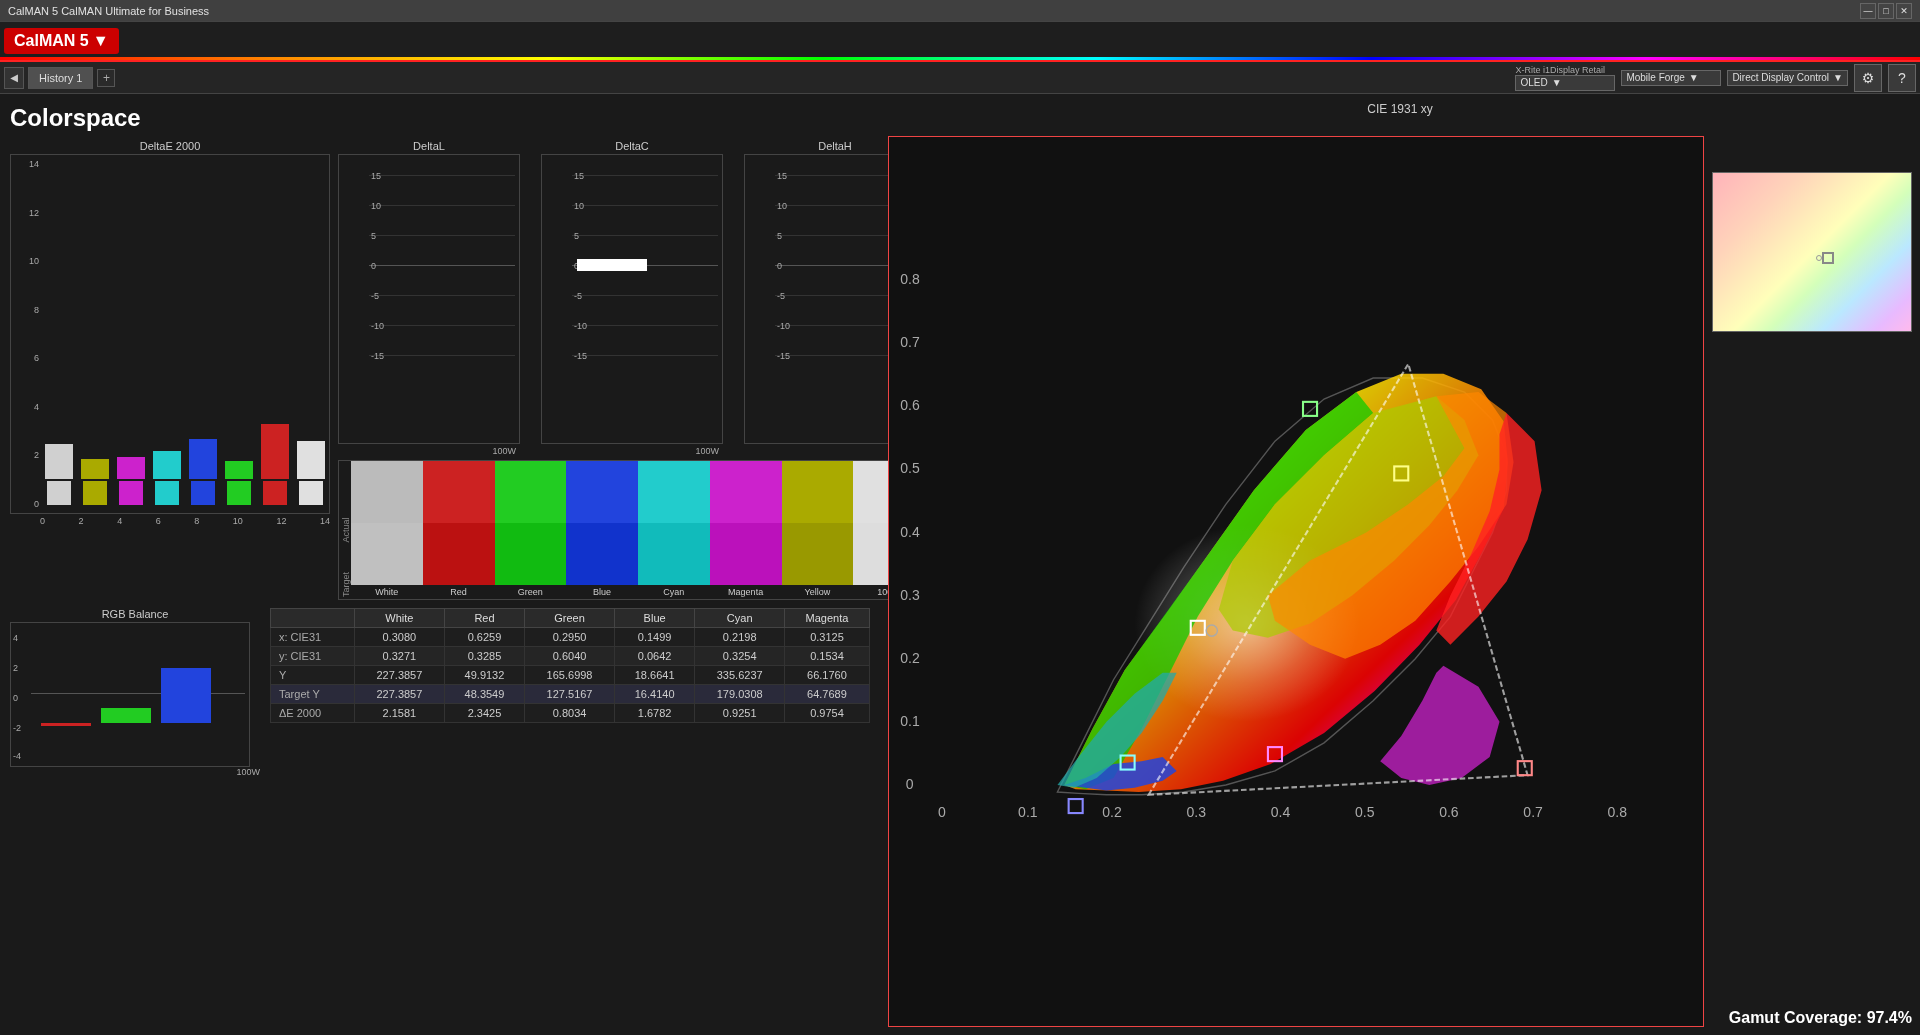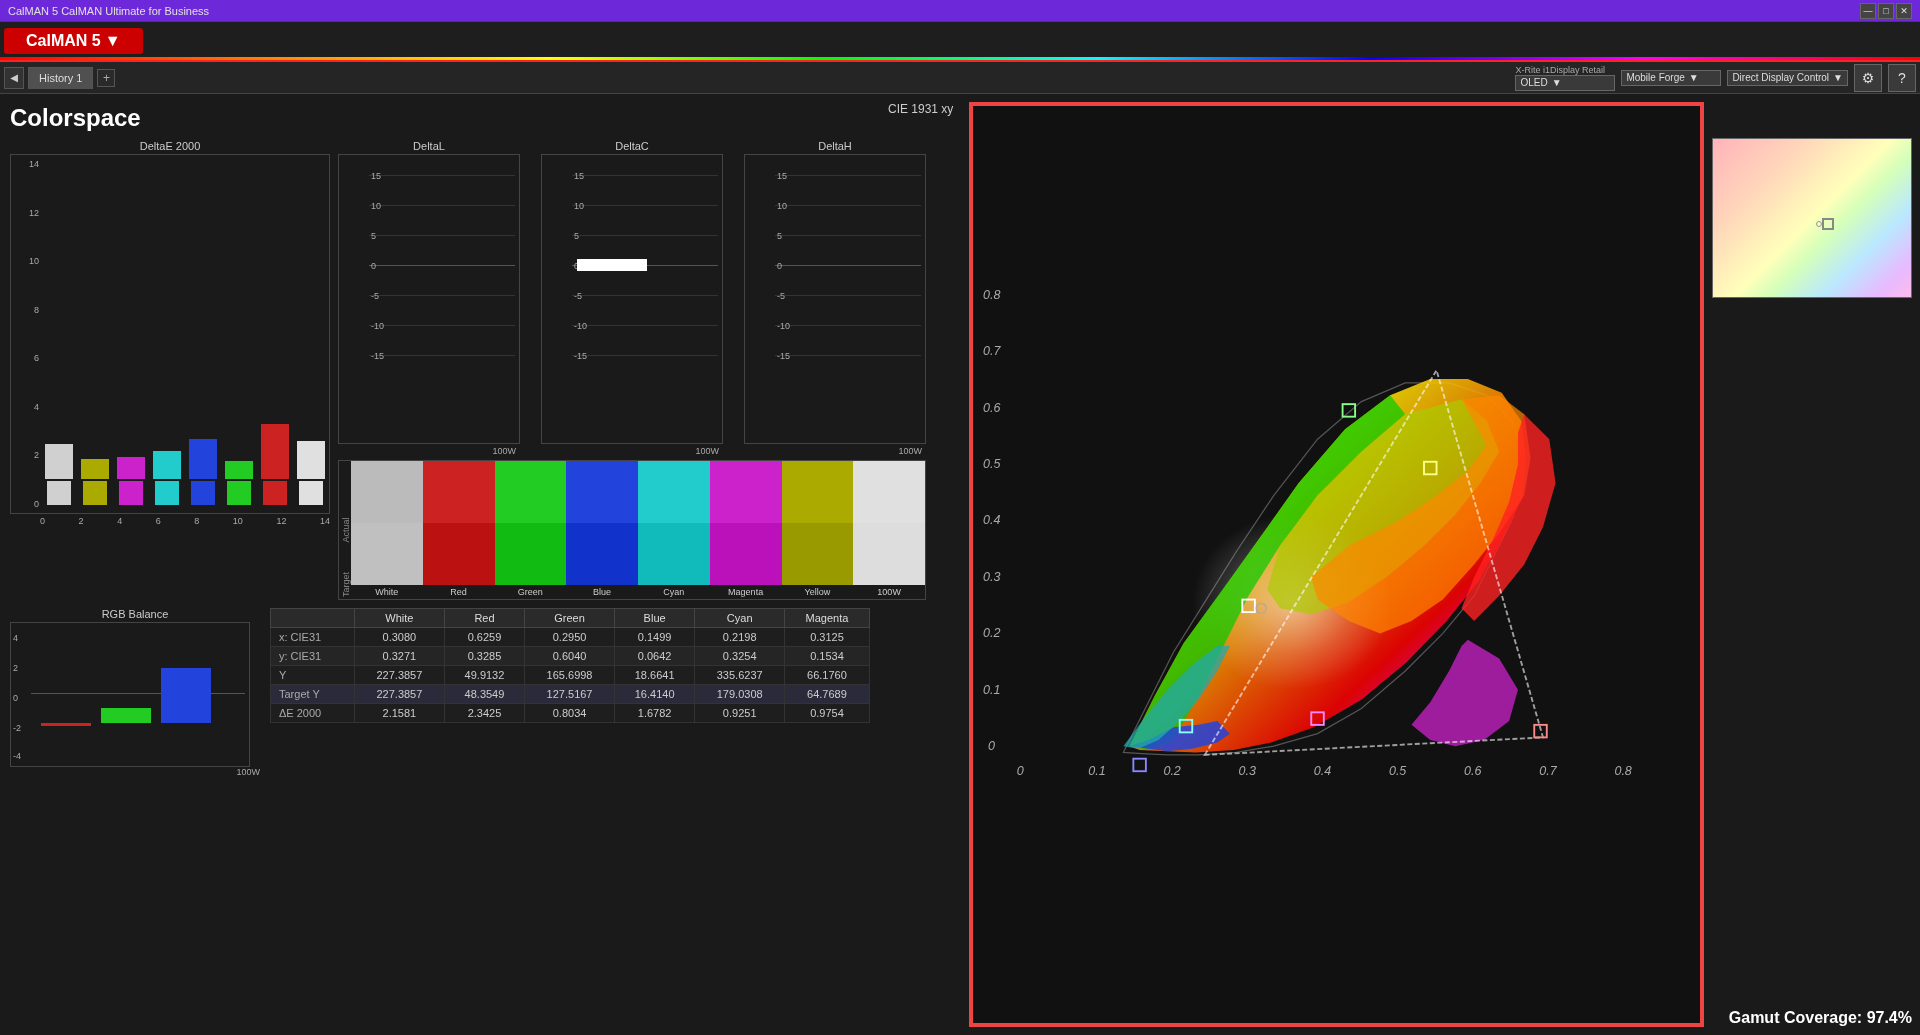--- a/index.html
+++ b/index.html
@@ -1,20 +1,20 @@
 <!DOCTYPE html>
 <html><head>
   <meta charset="utf-8">
   <style>
     * { box-sizing: border-box; margin: 0; padding: 0; }
     body { background: #1a1a1a; color: #e0e0e0; font-family: Arial, sans-serif; font-size: 12px; width: 1920px; height: 1035px; overflow: hidden; }
 
     
     .title-bar {
-      background: #6d28d9;
+      background: #404040;
       height: 22px;
       display: flex;
       align-items: center;
       padding: 0 8px;
       font-size: 11px;
       border-bottom: 1px solid #444;
       justify-content: space-between;
     }
     .title-bar-left { display: flex; align-items: center; gap: 4px; }
     .title-bar-controls { display: flex; gap: 2px; }
@@ -28,21 +28,21 @@
       align-items: center;
       padding: 0 4px;
       border-bottom: 2px solid #ff2222;
       position: relative;
     }
     .calman-logo {
       background: #cc0000;
       color: white;
       font-weight: bold;
       font-size: 16px;
-      padding: 4px 22px;
+      padding: 4px 10px;
       border-radius: 3px;
       display: flex;
       align-items: center;
       gap: 4px;
     }
     .rainbow-bar {
       position: absolute;
       bottom: 0;
       left: 0;
       right: 0;
@@ -301,20 +301,21 @@
     }
     .data-table tr:nth-child(odd) { background: #1e1e1e; }
     .data-table tr:nth-child(even) { background: #252525; }
     .data-table td:first-child { text-align: left; color: #aaa; }
 
     
     .right-panel {
       flex: 1;
       padding: 8px;
       display: flex;
+      flex-direction: column;
       gap: 16px;
     }
     .cie-title {
       text-align: center;
       font-size: 12px;
       color: #ccc;
       margin-bottom: 4px;
     }
   </style>
 </head>
@@ -682,21 +683,21 @@
           </tbody>
         </table>
       </div>
     </div>
   </div>
 
   <div class="right-panel">
     <div class="cie-title">CIE 1931 xy</div>
     <div style="display:flex; gap:8px; flex:1;">
 
-      <div style="flex:1; background:#111; border:4px solid #ef4444; position:relative; min-height:450px;font-style:italic;">
+      <div style="flex:1; background:#111; border:1px solid #ef4444; position:relative; min-height:450px;">
         <svg width="100%" height="100%" viewBox="0 0 580 460">
 
           <text x="8" y="18" fill="#aaa" font-size="10">0.8</text>
           <text x="8" y="63" fill="#aaa" font-size="10">0.7</text>
           <text x="8" y="108" fill="#aaa" font-size="10">0.6</text>
           <text x="8" y="153" fill="#aaa" font-size="10">0.5</text>
           <text x="8" y="198" fill="#aaa" font-size="10">0.4</text>
           <text x="8" y="243" fill="#aaa" font-size="10">0.3</text>
           <text x="8" y="288" fill="#aaa" font-size="10">0.2</text>
           <text x="8" y="333" fill="#aaa" font-size="10">0.1</text>

